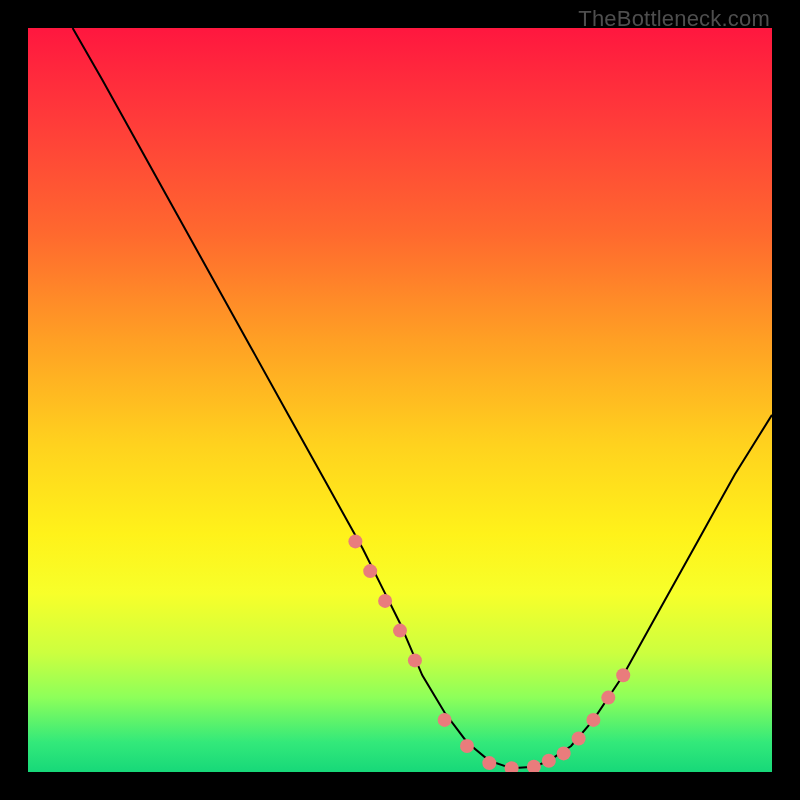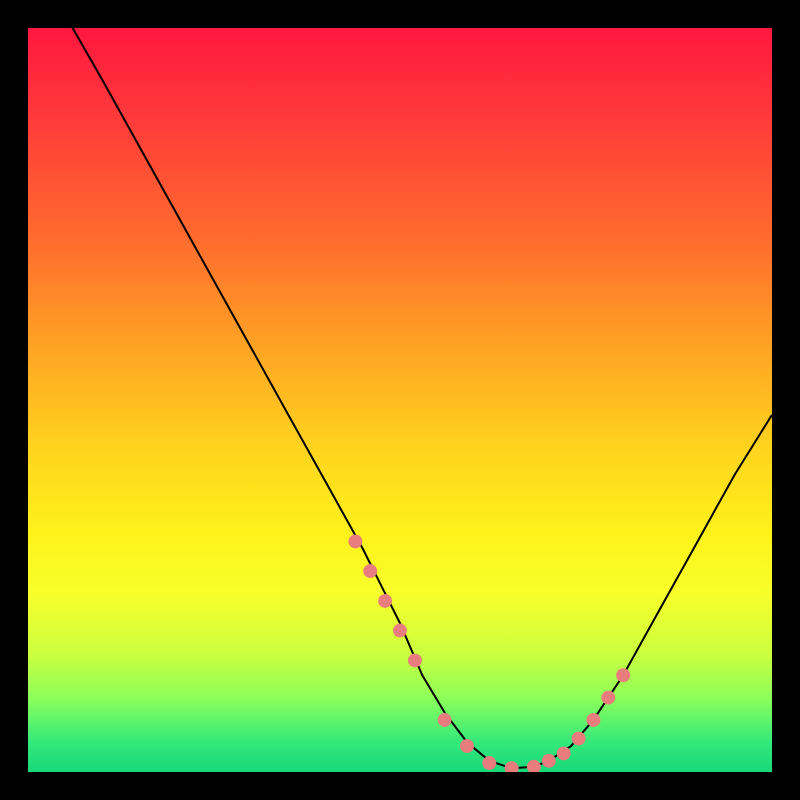--- a/index.html
+++ b/index.html
@@ -50,20 +50,21 @@
     letter-spacing: 0.2px;
     user-select: none;
   }
   svg { display: block; }
 </style>
 </head>
 <body>
 
 <div class="frame">
 
+  <div class="watermark">TheBottleneck.com</div>
 
   <div class="plot">
     <svg id="chart-svg" width="744" height="744" viewBox="0 0 744 744" preserveAspectRatio="none">
       <path id="curve-path" fill="none" stroke="#000000" stroke-width="2" d="M44.6 0.0 L74.4 52.1 L111.6 119.0 L148.8 186.0 L186.0 253.0 L223.2 319.9 L260.4 386.9 L297.6 453.8 L334.8 520.8 L357.1 565.4 L372.0 595.2 L394.3 647.3 L416.6 684.5 L439.0 714.2 L461.3 732.8 L483.6 740.3 L505.9 738.8 L520.8 732.8 L543.1 718.0 L565.4 691.9 L595.2 647.3 L632.4 580.3 L669.6 513.4 L706.8 446.4 L744.0 386.9"></path>
       <g id="dots">
           <circle cx="327.4" cy="513.4" r="7" fill="#e97c7c"></circle>
           <circle cx="342.2" cy="543.1" r="7" fill="#e97c7c"></circle>
           <circle cx="357.1" cy="572.9" r="7" fill="#e97c7c"></circle>
           <circle cx="372.0" cy="602.6" r="7" fill="#e97c7c"></circle>
           <circle cx="386.9" cy="632.4" r="7" fill="#e97c7c"></circle>

